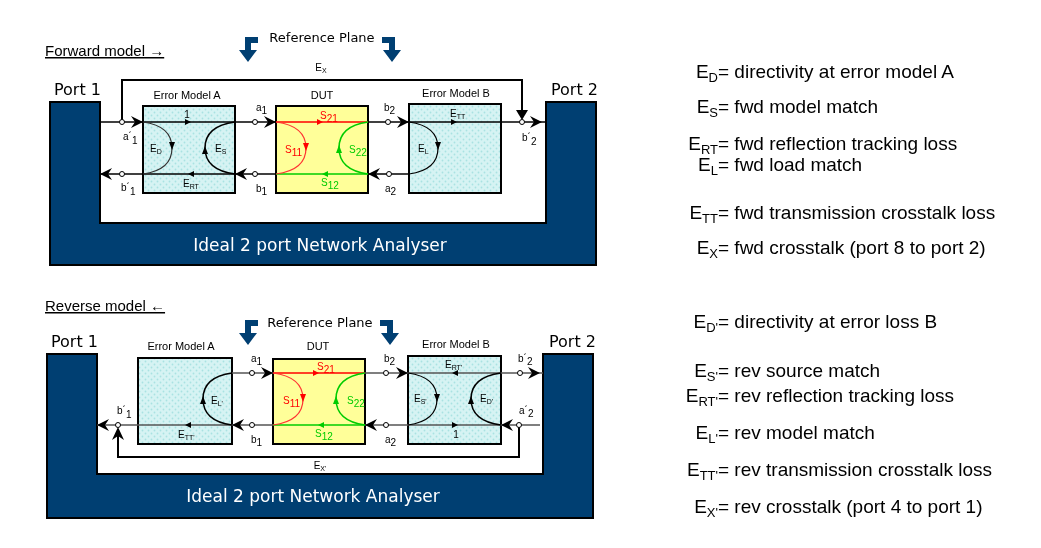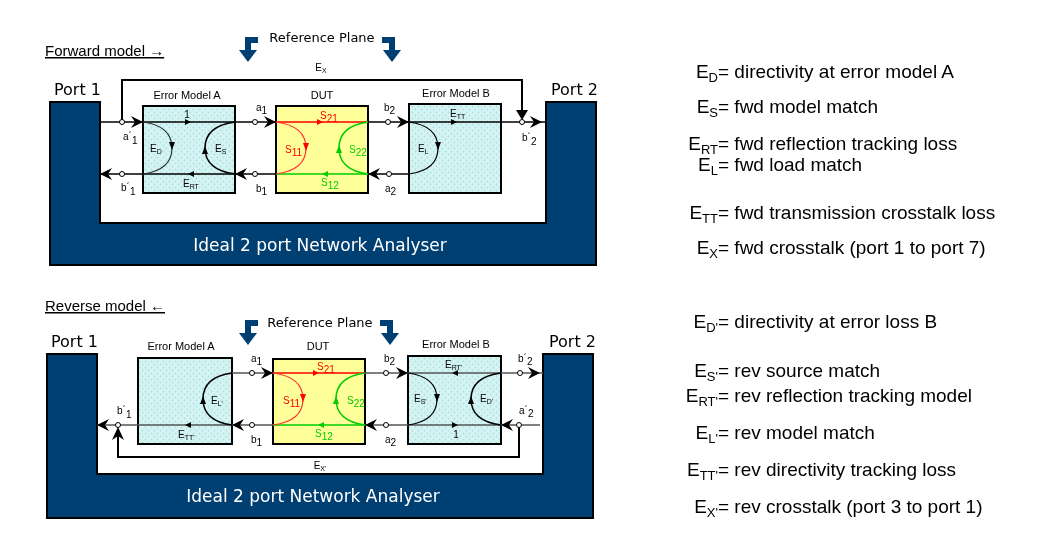--- a/index.html
+++ b/index.html
@@ -201,22 +201,22 @@
     <text class="sm" x="315" y="437" style="fill:#00cc00"><tspan>S</tspan><tspan dy="3">12</tspan></text>
   </g>
 </svg>
 
 <div>
   <div class="legend" style="top:61px"><span class="sym"><span>E</span><sub>D</sub></span><span>= directivity at error model A</span></div>
   <div class="legend" style="top:96px"><span class="sym"><span>E</span><sub>S</sub></span><span>= fwd model match</span></div>
   <div class="legend" style="top:133px"><span class="sym"><span>E</span><sub>RT</sub></span><span>= fwd reflection tracking loss</span></div>
   <div class="legend" style="top:154px"><span class="sym"><span>E</span><sub>L</sub></span><span>= fwd load match</span></div>
   <div class="legend" style="top:202px"><span class="sym"><span>E</span><sub>TT</sub></span><span>= fwd transmission crosstalk loss</span></div>
-  <div class="legend" style="top:237px"><span class="sym"><span>E</span><sub>X</sub></span><span>= fwd crosstalk (port 1 to port 7)</span></div>
+  <div class="legend" style="top:237px"><span class="sym"><span>E</span><sub>X</sub></span><span>= fwd crosstalk (port 8 to port 2)</span></div>
 </div>
 <div>
   <div class="legend" style="top:311px"><span class="sym"><span>E</span><sub>D'</sub></span><span>= directivity at error loss B</span></div>
   <div class="legend" style="top:360px"><span class="sym"><span>E</span><sub>S'</sub></span><span>= rev source match</span></div>
-  <div class="legend" style="top:385px"><span class="sym"><span>E</span><sub>RT'</sub></span><span>= rev reflection tracking model</span></div>
+  <div class="legend" style="top:385px"><span class="sym"><span>E</span><sub>RT'</sub></span><span>= rev reflection tracking loss</span></div>
   <div class="legend" style="top:422px"><span class="sym"><span>E</span><sub>L'</sub></span><span>= rev model match</span></div>
-  <div class="legend" style="top:459px"><span class="sym"><span>E</span><sub>TT'</sub></span><span>= rev directivity tracking loss</span></div>
-  <div class="legend" style="top:496px"><span class="sym"><span>E</span><sub>X'</sub></span><span>= rev crosstalk (port 3 to port 1)</span></div>
+  <div class="legend" style="top:459px"><span class="sym"><span>E</span><sub>TT'</sub></span><span>= rev transmission crosstalk loss</span></div>
+  <div class="legend" style="top:496px"><span class="sym"><span>E</span><sub>X'</sub></span><span>= rev crosstalk (port 4 to port 1)</span></div>
 </div>
 
 </body></html>

